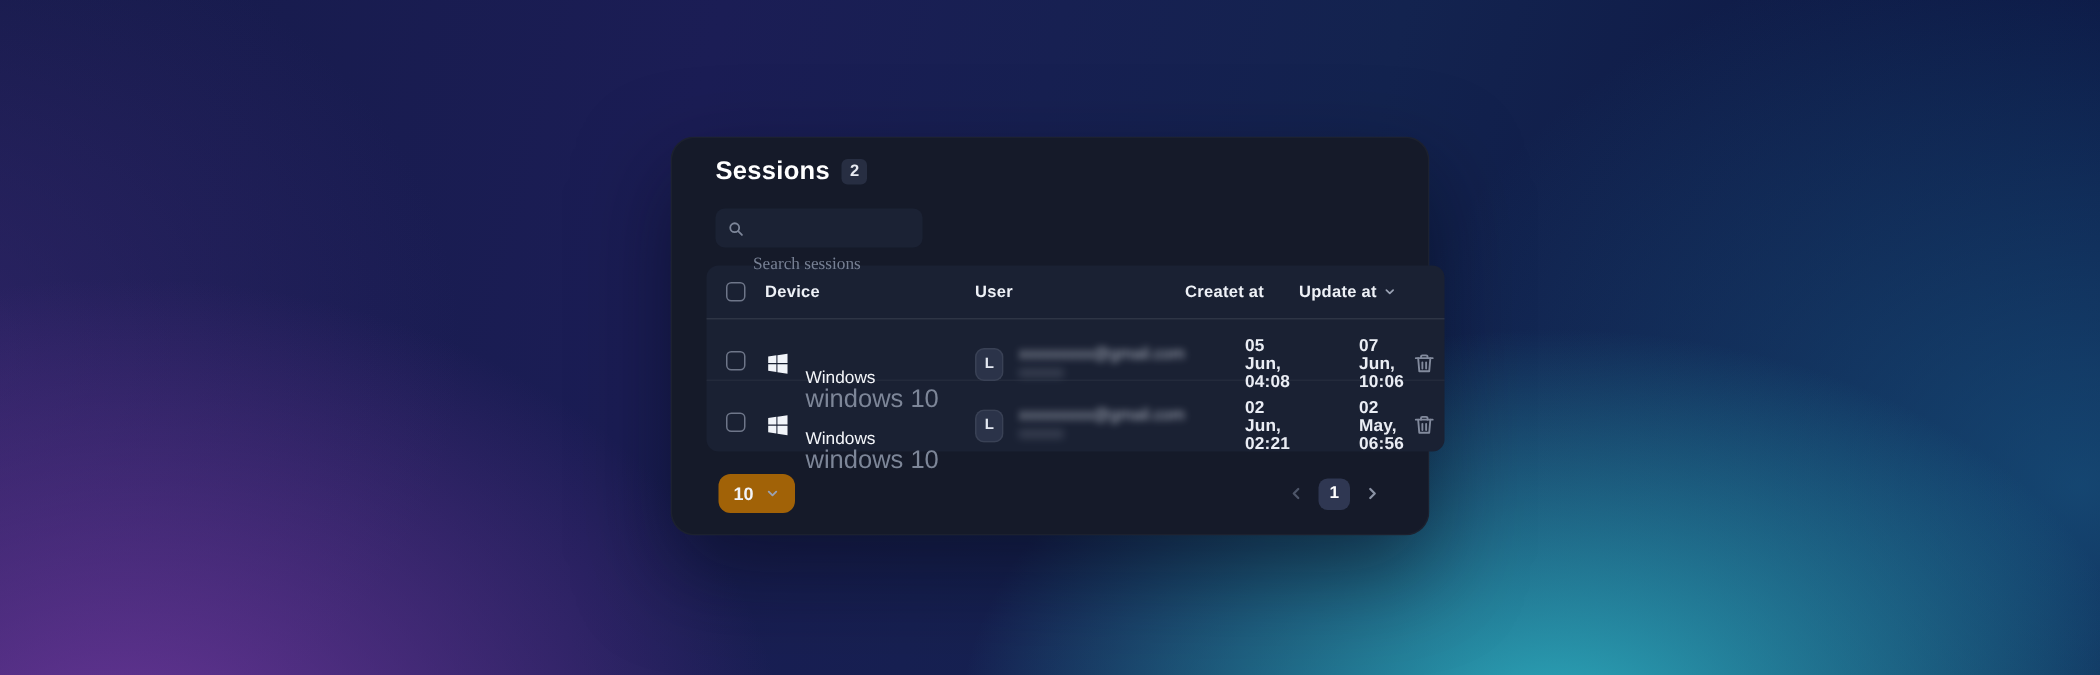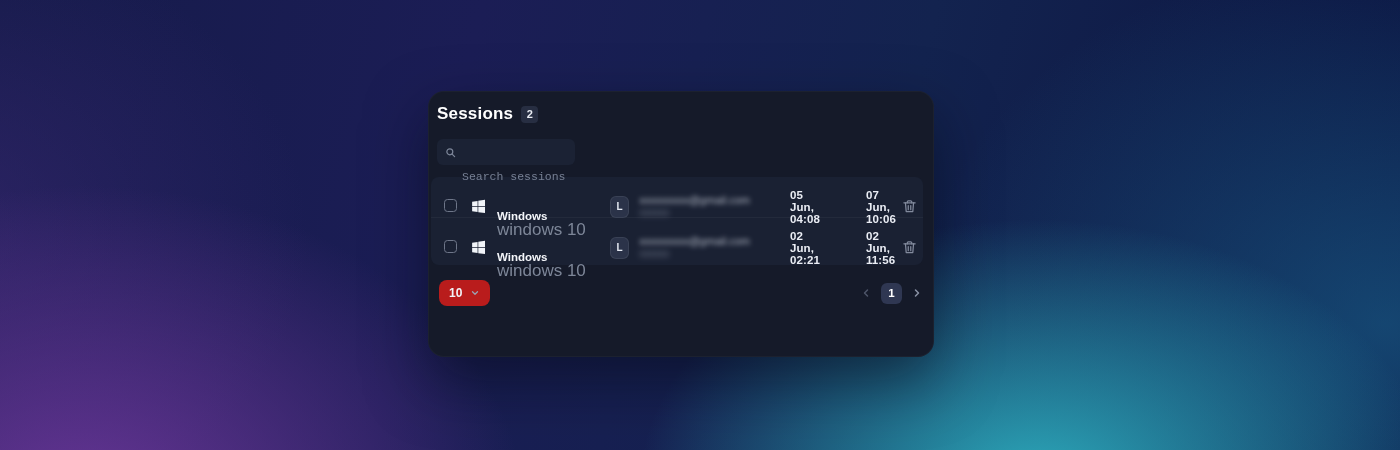--- a/index.html
+++ b/index.html
@@ -14,47 +14,47 @@
     background:
       radial-gradient(640px 430px at 74% 108%, rgba(46,178,194,0.95), rgba(46,178,194,0) 62%),
       radial-gradient(760px 600px at 99% 72%, rgba(28,110,152,0.55), rgba(28,110,152,0) 62%),
       radial-gradient(700px 520px at 6% 114%, rgba(112,56,158,0.92), rgba(112,56,158,0) 63%),
       radial-gradient(560px 460px at -4% 52%, rgba(62,42,120,0.55), rgba(62,42,120,0) 65%),
       linear-gradient(104deg, #161b4b 0%, #1b1d55 32%, #13234f 62%, #0b1340 100%);
   }
 
   
   .card {
-    position:absolute; left:428px; top:91px; width:506px; height:266px;
+    position:absolute; left:447px; top:91px; width:506px; height:266px;
     background:#151a29;
     border-radius:16px;
     border:1px solid rgba(255,255,255,0.03);
     box-shadow: 0 24px 60px rgba(4,8,20,0.5);
-    padding:11px 2px 14px;
+    padding:11px 23px 14px;
   }
 
   .card-header { display:flex; align-items:center; gap:8px; height:22px; padding-left:6px; }
   .card-title { color:#ffffff; font-size:17px; font-weight:700; letter-spacing:0.2px; }
   .count-badge {
     min-width:17px; height:17px; padding:0 4px;
     background:#272e42; border-radius:4px;
     color:#e8ebf2; font-size:11px; font-weight:700;
     display:flex; align-items:center; justify-content:center;
   }
 
   
   .search-box {
     margin:14px 0 0 6px; width:138px; height:26px;
     background:#1b2234; border-radius:6px;
     display:flex; align-items:center; gap:6px; padding:0 8px;
   }
   .search-box svg { flex:0 0 auto; stroke:#7d8699; }
   .search-box input {
     background:transparent; border:none; outline:none; width:100%;
-    color:#d7dce6; font-size:11.5px; font-family:Liberation Mono, monospace;margin-top:48px;
+    color:#d7dce6; font-size:11.5px; font-family:Liberation Serif, serif;margin-top:48px;
   }
   .search-box input::placeholder { color:#778094; }
 
   
   .table-panel {
     margin-top:12px; width:492px; border-radius:8px;
     background:#1a2133; padding-bottom:8px;
   }
   .trow {
     display:grid;
@@ -68,21 +68,21 @@
   .tbody .trow { height:40px; }
   .tbody .trow + .trow { border-top:1px solid rgba(255,255,255,0.045); }
 
   .checkbox {
     width:13px; height:13px; border:1.5px solid #6e7689; border-radius:3.5px;
     display:inline-block; cursor:pointer;
   }
 
   .cell-device { display:flex; align-items:center; gap:10px; }
   .win-icon { width:17px; height:17px; display:flex; }
-  .dev-name { color:#f4f6fa; font-size:11.5px; font-weight:700; line-height:14px;margin-top:32px; }
+  .dev-name { color:#f4f6fa; font-size:11.5px; font-weight:400; line-height:14px;margin-top:32px; }
   .dev-os { color:#7d8698; font-size:17px; line-height:13px; }
 
   .cell-user { display:flex; align-items:center; gap:10px; }
   .avatar {
     width:22px; height:22px; border-radius:6px;
     background:#2b3349; border:1px solid rgba(255,255,255,0.07);
     color:#e3e8f1; font-size:10px; font-weight:700;
     display:flex; align-items:center; justify-content:center;
   }
   .email-blur { color:#c9cfdb; font-size:11px; line-height:13px; filter:blur(2.6px); opacity:.85; }
@@ -92,21 +92,21 @@
 
   .cell-actions { display:flex; justify-content:flex-end; }
   .trash-btn { width:15px; height:15px; color:#828a9d; cursor:pointer; display:flex; }
   .trash-btn svg { width:100%; height:100%; }
 
   .chev { stroke:#9aa2b4; }
 
   
   .card-footer { margin-top:15px; display:flex; align-items:center; justify-content:space-between; padding:0 8px; }
   .page-size-btn {
-    height:26px; min-width:48px; background:#b91c1c; border:none; border-radius:8px;
+    height:26px; min-width:48px; background:#a16207; border:none; border-radius:8px;
     color:#f2f4f8; font-size:12px; font-weight:700; font-family:inherit;
     display:flex; align-items:center; justify-content:center; gap:8px; padding:0 10px;
     cursor:pointer;
   }
   .pagination { display:flex; align-items:center; gap:9px; }
   .page-nav { background:none; border:none; padding:0; display:flex; cursor:pointer; }
   .page-nav.prev svg { stroke:#4d5568; }
   .page-nav.next svg { stroke:#8a92a4; }
   .page-current {
     width:21px; height:21px; background:#2f3752; border-radius:6px;
@@ -129,20 +129,37 @@
       <span style="display:flex;">
         <svg width="11" height="11" viewBox="0 0 24 24" fill="none" stroke-width="2.6" stroke-linecap="round">
           <circle cx="10.5" cy="10.5" r="6.5"></circle>
           <line x1="15.5" y1="15.5" x2="21" y2="21"></line>
         </svg>
       </span>
       <input type="text" placeholder="Search sessions" style="">
     </div>
 
     <div class="table-panel">
+      <div class="trow thead">
+        <div class="th">
+            <span class="checkbox"></span>
+          </div>
+        <div class="th">Device</div>
+        <div class="th">User</div>
+        <div class="th">Createt at</div>
+        <div class="th sortable">
+          <span>Update at</span>
+          <span style="display:flex;">
+            <svg class="chev" width="9" height="9" viewBox="0 0 24 24" fill="none" stroke-width="3" stroke-linecap="round" stroke-linejoin="round">
+              <polyline points="6,9 12,15 18,9"></polyline>
+            </svg>
+          </span>
+        </div>
+        <div class="th"></div>
+      </div>
 
       <div class="tbody">
 
           <div class="trow">
             <div><span class="checkbox"></span></div>
             <div class="cell-device">
               <span class="win-icon">
                 <svg viewBox="0 0 24 24" fill="#f1f4f9" width="17" height="17">
                   <path d="M3 5.2 L10.7 4.1 L10.7 11.4 L3 11.4 Z"></path>
                   <path d="M11.7 3.95 L21.2 2.6 L21.2 11.4 L11.7 11.4 Z"></path>
@@ -193,21 +210,21 @@
               </div>
             </div>
             <div class="cell-user">
               <span class="avatar">L</span>
               <div>
                 <div class="email-blur">xxxxxxxxx@gmail.com</div>
                 <div class="name-blur">xxxxxx</div>
               </div>
             </div>
             <div class="cell-date">02 Jun, 02:21</div>
-            <div class="cell-date">02 Jun, 11:56</div>
+            <div class="cell-date">02 May, 06:56</div>
             <div class="cell-actions">
               <span class="trash-btn">
                 <svg viewBox="0 0 24 24" fill="none" stroke="currentColor" stroke-width="2" stroke-linecap="round" stroke-linejoin="round">
                   <path d="M3 6h18"></path>
                   <path d="M8.5 6V4.5a1.5 1.5 0 0 1 1.5-1.5h4a1.5 1.5 0 0 1 1.5 1.5V6"></path>
                   <path d="M5.5 6l1.2 14h10.6L18.5 6"></path>
                   <path d="M10 10.5v6.5M14 10.5v6.5"></path>
                 </svg>
               </span>
             </div>

